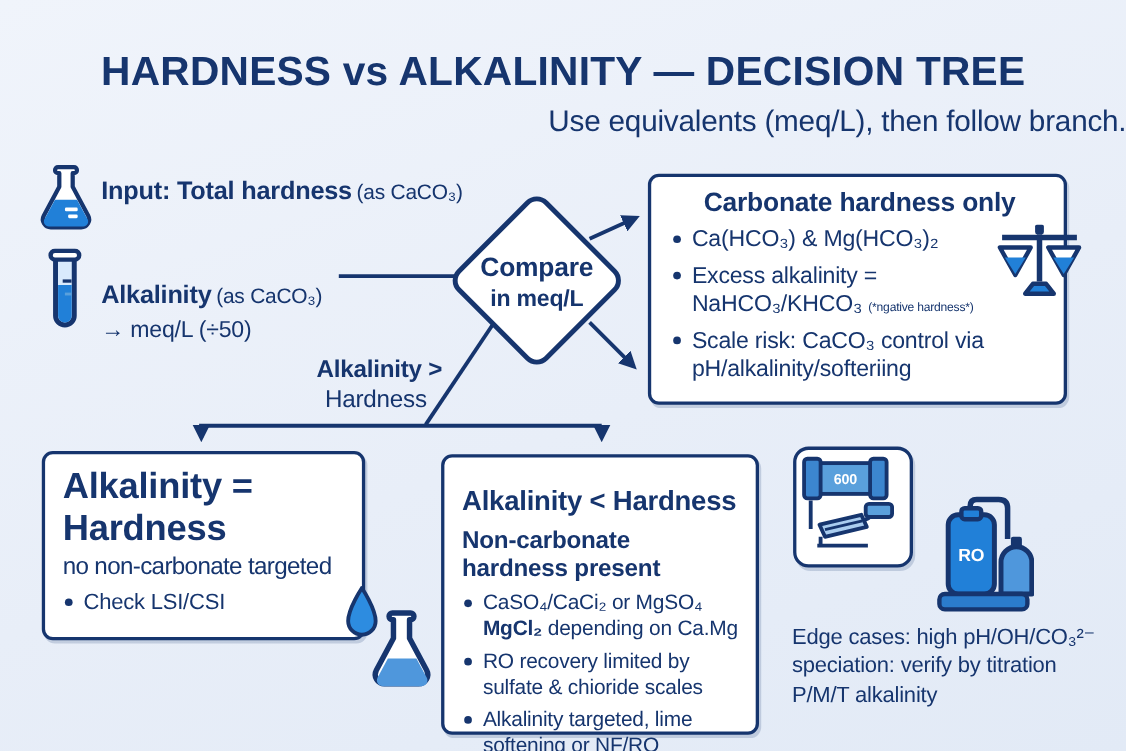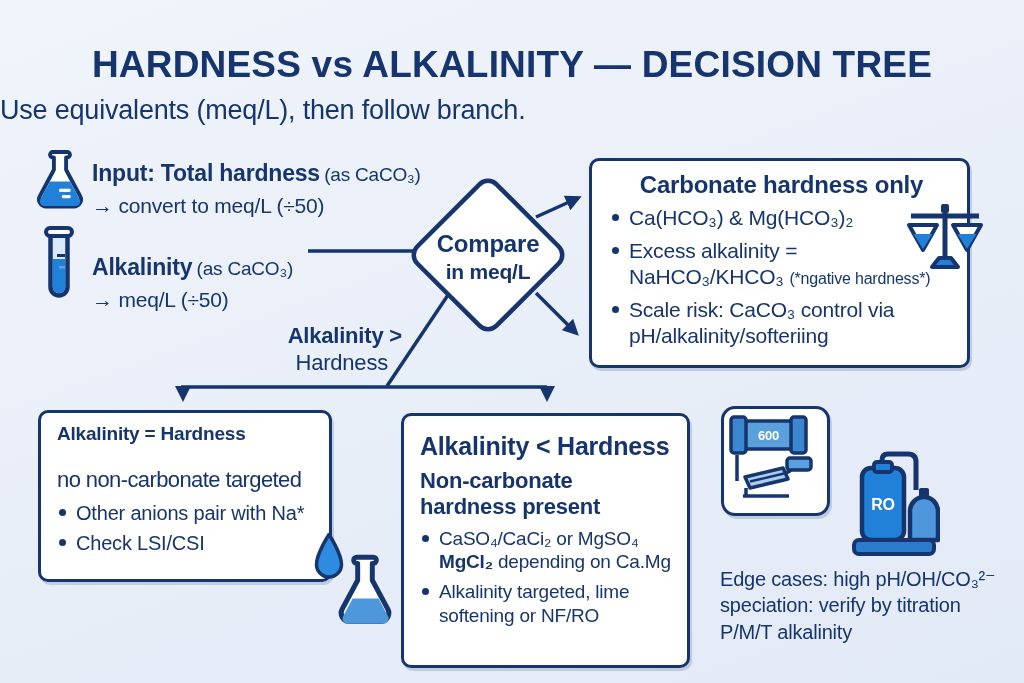--- a/index.html
+++ b/index.html
@@ -5,50 +5,50 @@
   html,body{margin:0;padding:0;background:#d8e2f0;}
   .canvas{
     position:relative;width:1024px;height:683px;overflow:hidden;
     background:linear-gradient(160deg,#f0f4fb 0%,#e8eef8 55%,#e2eaf6 100%);
     font-family:"Liberation Sans","DejaVu Sans",sans-serif;
     color:#16356e;letter-spacing:-0.2px;
   }
   .abs{position:absolute;}
   svg{display:block;}
   .title{top:44px;left:0;width:1024px;text-align:center;font-size:37px;font-weight:700;letter-spacing:0.2px;}
-  .subtitle{top:95px;left:0;width:1024px;text-align:left;font-size:27px;font-weight:400;}
+  .subtitle{top:95px;left:0;width:1024px;text-align:right;font-size:27px;font-weight:400;}
   .input-block{line-height:1.3;}
   .ib-bold{font-size:23px;font-weight:700;}
   .ib-note{font-size:19px;font-weight:400;}
   .ib-line2{font-size:21px;font-weight:400;margin-top:3px;}
   .diamond-text{top:229px;left:408px;width:160px;text-align:center;line-height:1.25;}
   .diamond-text .d1{font-size:24px;font-weight:700;}
   .diamond-text .d2{font-size:21px;font-weight:700;}
   .branch-label{top:323px;left:250px;width:152px;text-align:right;line-height:1.22;}
   .branch-label .b1{font-size:22px;font-weight:700;}
   .branch-label .b2{font-size:22px;font-weight:400;padding-right:14px;}
   .box{
     background:#ffffff;border:3px solid #16356e;border-radius:10px;
     box-shadow:2px 3px 0 rgba(22,53,110,0.18);
   }
   .cb{left:589px;top:158px;width:381px;height:210px;padding:10px 14px 0 18px;box-sizing:border-box;}
   .cb-title{text-align:center;font-size:24px;font-weight:700;margin-bottom:6px;}
   ul.blist{list-style:none;margin:0;padding:0;}
   ul.blist li{display:flex;margin-bottom:7px;}
   .dot{flex:0 0 auto;width:7px;height:7px;border-radius:50%;background:#16356e;margin:9px 10px 0 2px;}
   .cb ul.blist{font-size:21px;line-height:1.24;}
-  .cb .note{font-size:16px;}
+  .cb .note{font-size:11px;}
   .eq{left:38px;top:410px;width:294px;height:172px;padding:10px 14px 0 16px;box-sizing:border-box;}
-  .eq-title{font-size:19px;font-weight:700;margin-bottom:22px;}
+  .eq-title{font-size:33px;font-weight:700;margin-bottom:3px;}
   .eq-sub1{font-size:23px;font-weight:700;line-height:1.15;}
   .eq-sub2{font-size:22px;font-weight:400;letter-spacing:-0.6px;margin-bottom:8px;}
   .eq ul.blist{font-size:20px;line-height:1.25;}
   .eq ul.blist li{margin-bottom:5px;}
   .eq .dot{margin-top:8px;}
-  .lt{left:401px;top:413px;width:289px;height:255px;padding:16px 12px 0 16px;box-sizing:border-box;}
+  .lt{left:401px;top:413px;width:289px;height:255px;padding:26px 12px 0 16px;box-sizing:border-box;}
   .lt-title{font-size:25px;font-weight:700;margin-bottom:7px;}
   .lt-sub{font-size:22px;font-weight:700;line-height:1.18;margin-bottom:7px;width:230px;}
   .lt ul.blist{font-size:19px;line-height:1.24;}
   .lt ul.blist li{margin-bottom:6px;}
   .lt .dot{margin-top:8px;}
   .card{left:721px;top:406px;width:103px;height:104px;border-radius:14px;}
   .edge-note{left:720px;top:566px;width:300px;font-size:20px;font-weight:400;line-height:1.32;}
 </style>
 </head>
 <body>
@@ -83,21 +83,20 @@
     <path d="M19.6,33.5 l-9.9,18.5 c-1.6,3.1 0.6,6.8 4.1,6.8 h32.4 c3.5,0 5.7,-3.7 4.1,-6.8 l-9.9,-18.5 z" fill="#2180d8"></path>
     <rect x="29" y="41" width="12" height="3.4" rx="1.2" fill="#ffffff"></rect>
     <rect x="32" y="47.5" width="9" height="3.4" rx="1.2" fill="#ffffff"></rect>
   </svg>
 
   <div class="abs input-block" style="left:92px;top:159px;">
     <div>
       <span class="ib-bold">Input: Total hardness</span>
       <span class="ib-note">(as CaCO₃)</span>
     </div>
-    <div class="ib-line2">→ convert to meq/L (÷50)</div>
   </div>
 
   <svg class="abs" style="left:42px;top:226px;" width="34" height="78" viewBox="0 0 34 78">
     <path d="M8.5,8 v53 a8.5,8.5 0 0 0 17 0 v-53 z" fill="#d9eafc" stroke="#16356e" stroke-width="4.5" stroke-linejoin="round"></path>
     <path d="M10.8,33 v28 a6.2,6.2 0 0 0 12.4 0 v-28 z" fill="#2180d8"></path>
     <rect x="4" y="2" width="26" height="8" rx="4" fill="#ffffff" stroke="#16356e" stroke-width="4"></rect>
     <rect x="15" y="28" width="8" height="3" fill="#16356e"></rect>
     <rect x="17" y="40" width="6" height="2.6" fill="#5aa0dc"></rect>
   </svg>
 
@@ -154,39 +153,39 @@
     <path d="M54.5,30 H73.5 L64,45 z" fill="#2180d8"></path>
     <path d="M29,63 h26 l-7,-9 h-12 z" fill="#2180d8" stroke="#16356e" stroke-width="4" stroke-linejoin="round"></path>
   </svg>
 
   <div class="abs box eq">
     <div class="eq-title">Alkalinity = Hardness</div>
     <div class="eq-sub2">no non-carbonate targeted</div>
     <ul class="blist">
       <li>
         <span class="dot"></span>
-        <span>Other anions pair with Na*</span>
-      </li>
-      <li>
-        <span class="dot"></span>
         <span>Check LSI/CSI</span>
       </li>
     </ul>
   </div>
 
   <div class="abs box lt">
     <div class="lt-title">Alkalinity &lt; Hardness</div>
     <div class="lt-sub">Non-carbonate hardness present</div>
     <ul class="blist">
       <li>
         <span class="dot"></span>
         <span>
           <span>CaSO₄/CaCi₂ or MgSO₄</span><br>
           <b>MgCl₂</b><span> depending on Ca.Mg</span>
         </span>
+      </li>
+      <li>
+        <span class="dot"></span>
+        <span>RO recovery limited by sulfate &amp; chioride scales</span>
       </li>
       <li>
         <span class="dot"></span>
         <span>Alkalinity targeted, lime softening or NF/RO</span>
       </li>
     </ul>
   </div>
 
   <svg class="abs" style="left:314px;top:532px;" width="30" height="52" viewBox="0 0 30 52">
     <path d="M15,2.5 C15,2.5 2.5,21.5 2.5,32.5 a12.5,12.5 0 0 0 25 0 C27.5,21.5 15,2.5 15,2.5 z" fill="#2d8ce0" stroke="#16356e" stroke-width="3.5" stroke-linejoin="round"></path>

